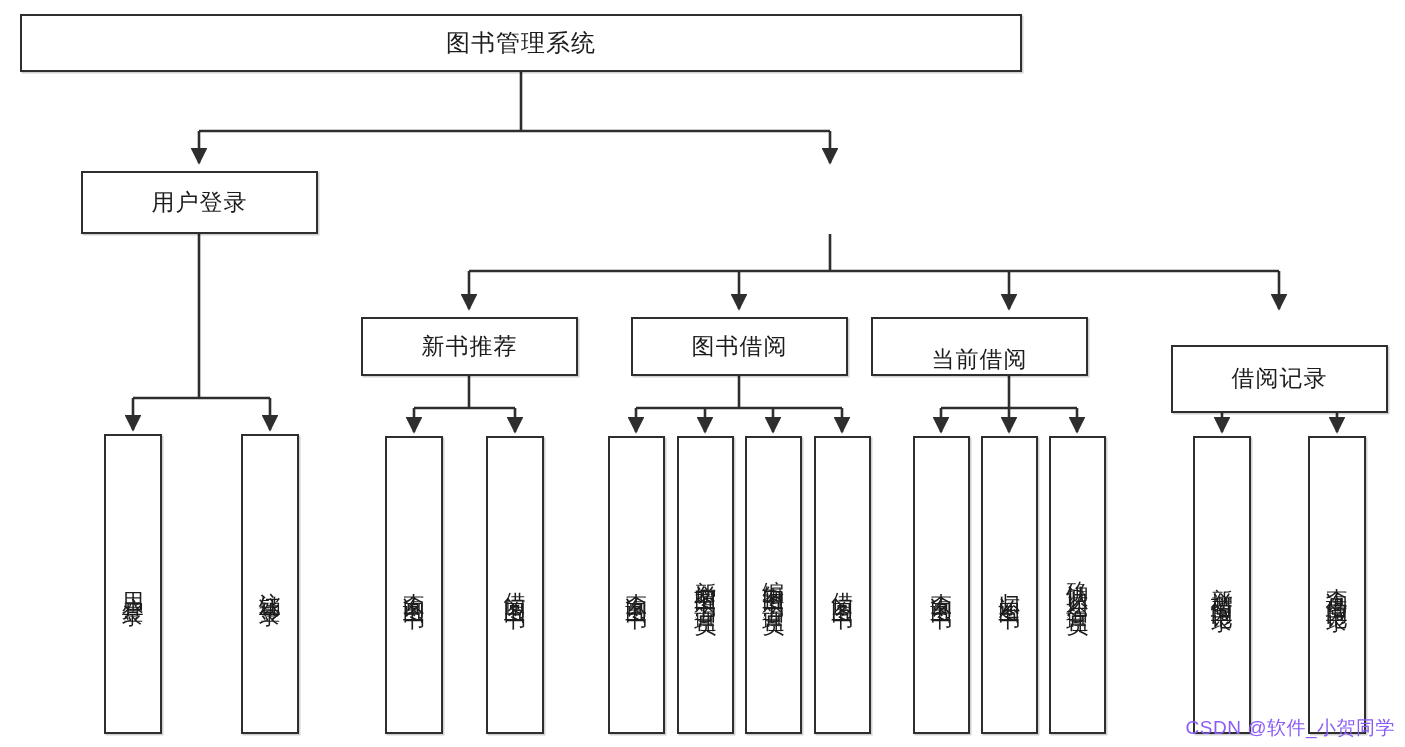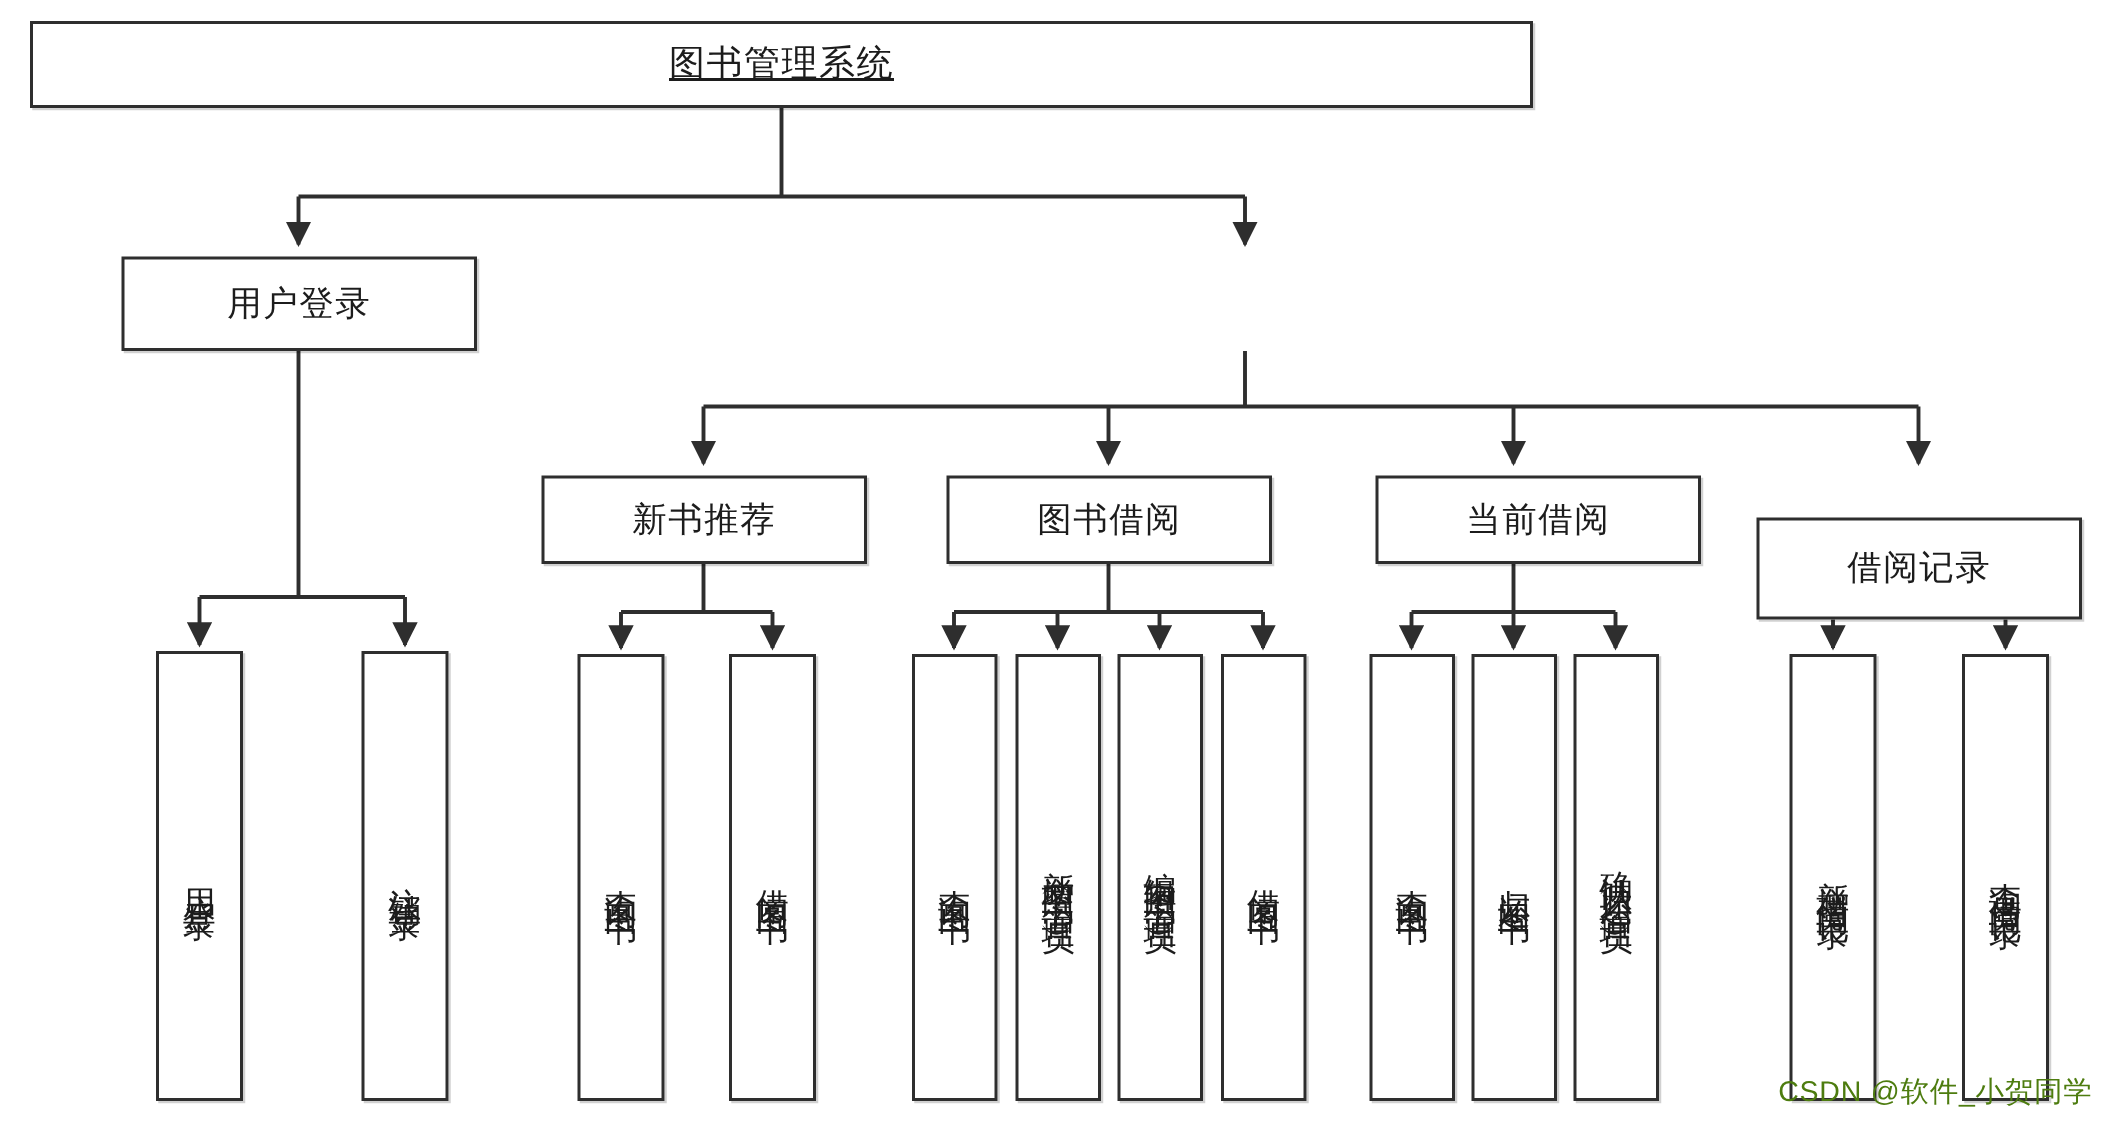--- a/index.html
+++ b/index.html
@@ -51,28 +51,27 @@
     letter-spacing: 5px;
     line-height: 1.25;
   }
   .node.vertical .label {
     writing-mode: vertical-rl;
     text-orientation: upright;
     display: block;
   }
   .node.root {
     font-size: 24px;
-    text-decoration: underline;
   }
   .watermark {
     position: absolute;
     right: 10px;
     bottom: 6px;
     font-size: 19px;
-    color: #4d7c0f;
+    color: #8b5cf6;
     letter-spacing: 0.5px;
     white-space: nowrap;
   }
 </style>
 </head>
 <body>
 
 <div id="diagram-root">
 
   <svg class="connectors" viewBox="0 0 1405 747" xmlns="http://www.w3.org/2000/svg">
@@ -136,21 +135,21 @@
 
 
   <div class="node horizontal" style="left:631px; top:317px; width:217px; height:59px;">
     <span class="label">图书借阅</span>
   </div>
 
   <div class="node horizontal" style="left:361px; top:317px; width:217px; height:59px;">
     <span class="label">新书推荐</span>
   </div>
 
-  <div class="node horizontal" style="left:917px; top:317px; width:217px; height:59px;">
+  <div class="node horizontal" style="left:871px; top:317px; width:217px; height:59px;align-items:flex-end;">
     <span class="label">当前借阅</span>
   </div>
 
   <div class="node horizontal" style="left:1171px; top:317px; width:217px; height:68px;margin-top:28px;">
     <span class="label">借阅记录</span>
   </div>
 
   <div class="node vertical" style="left:104px; top:434px; width:58px; height:300px;">
     <span class="label">用户登录</span>
   </div>

